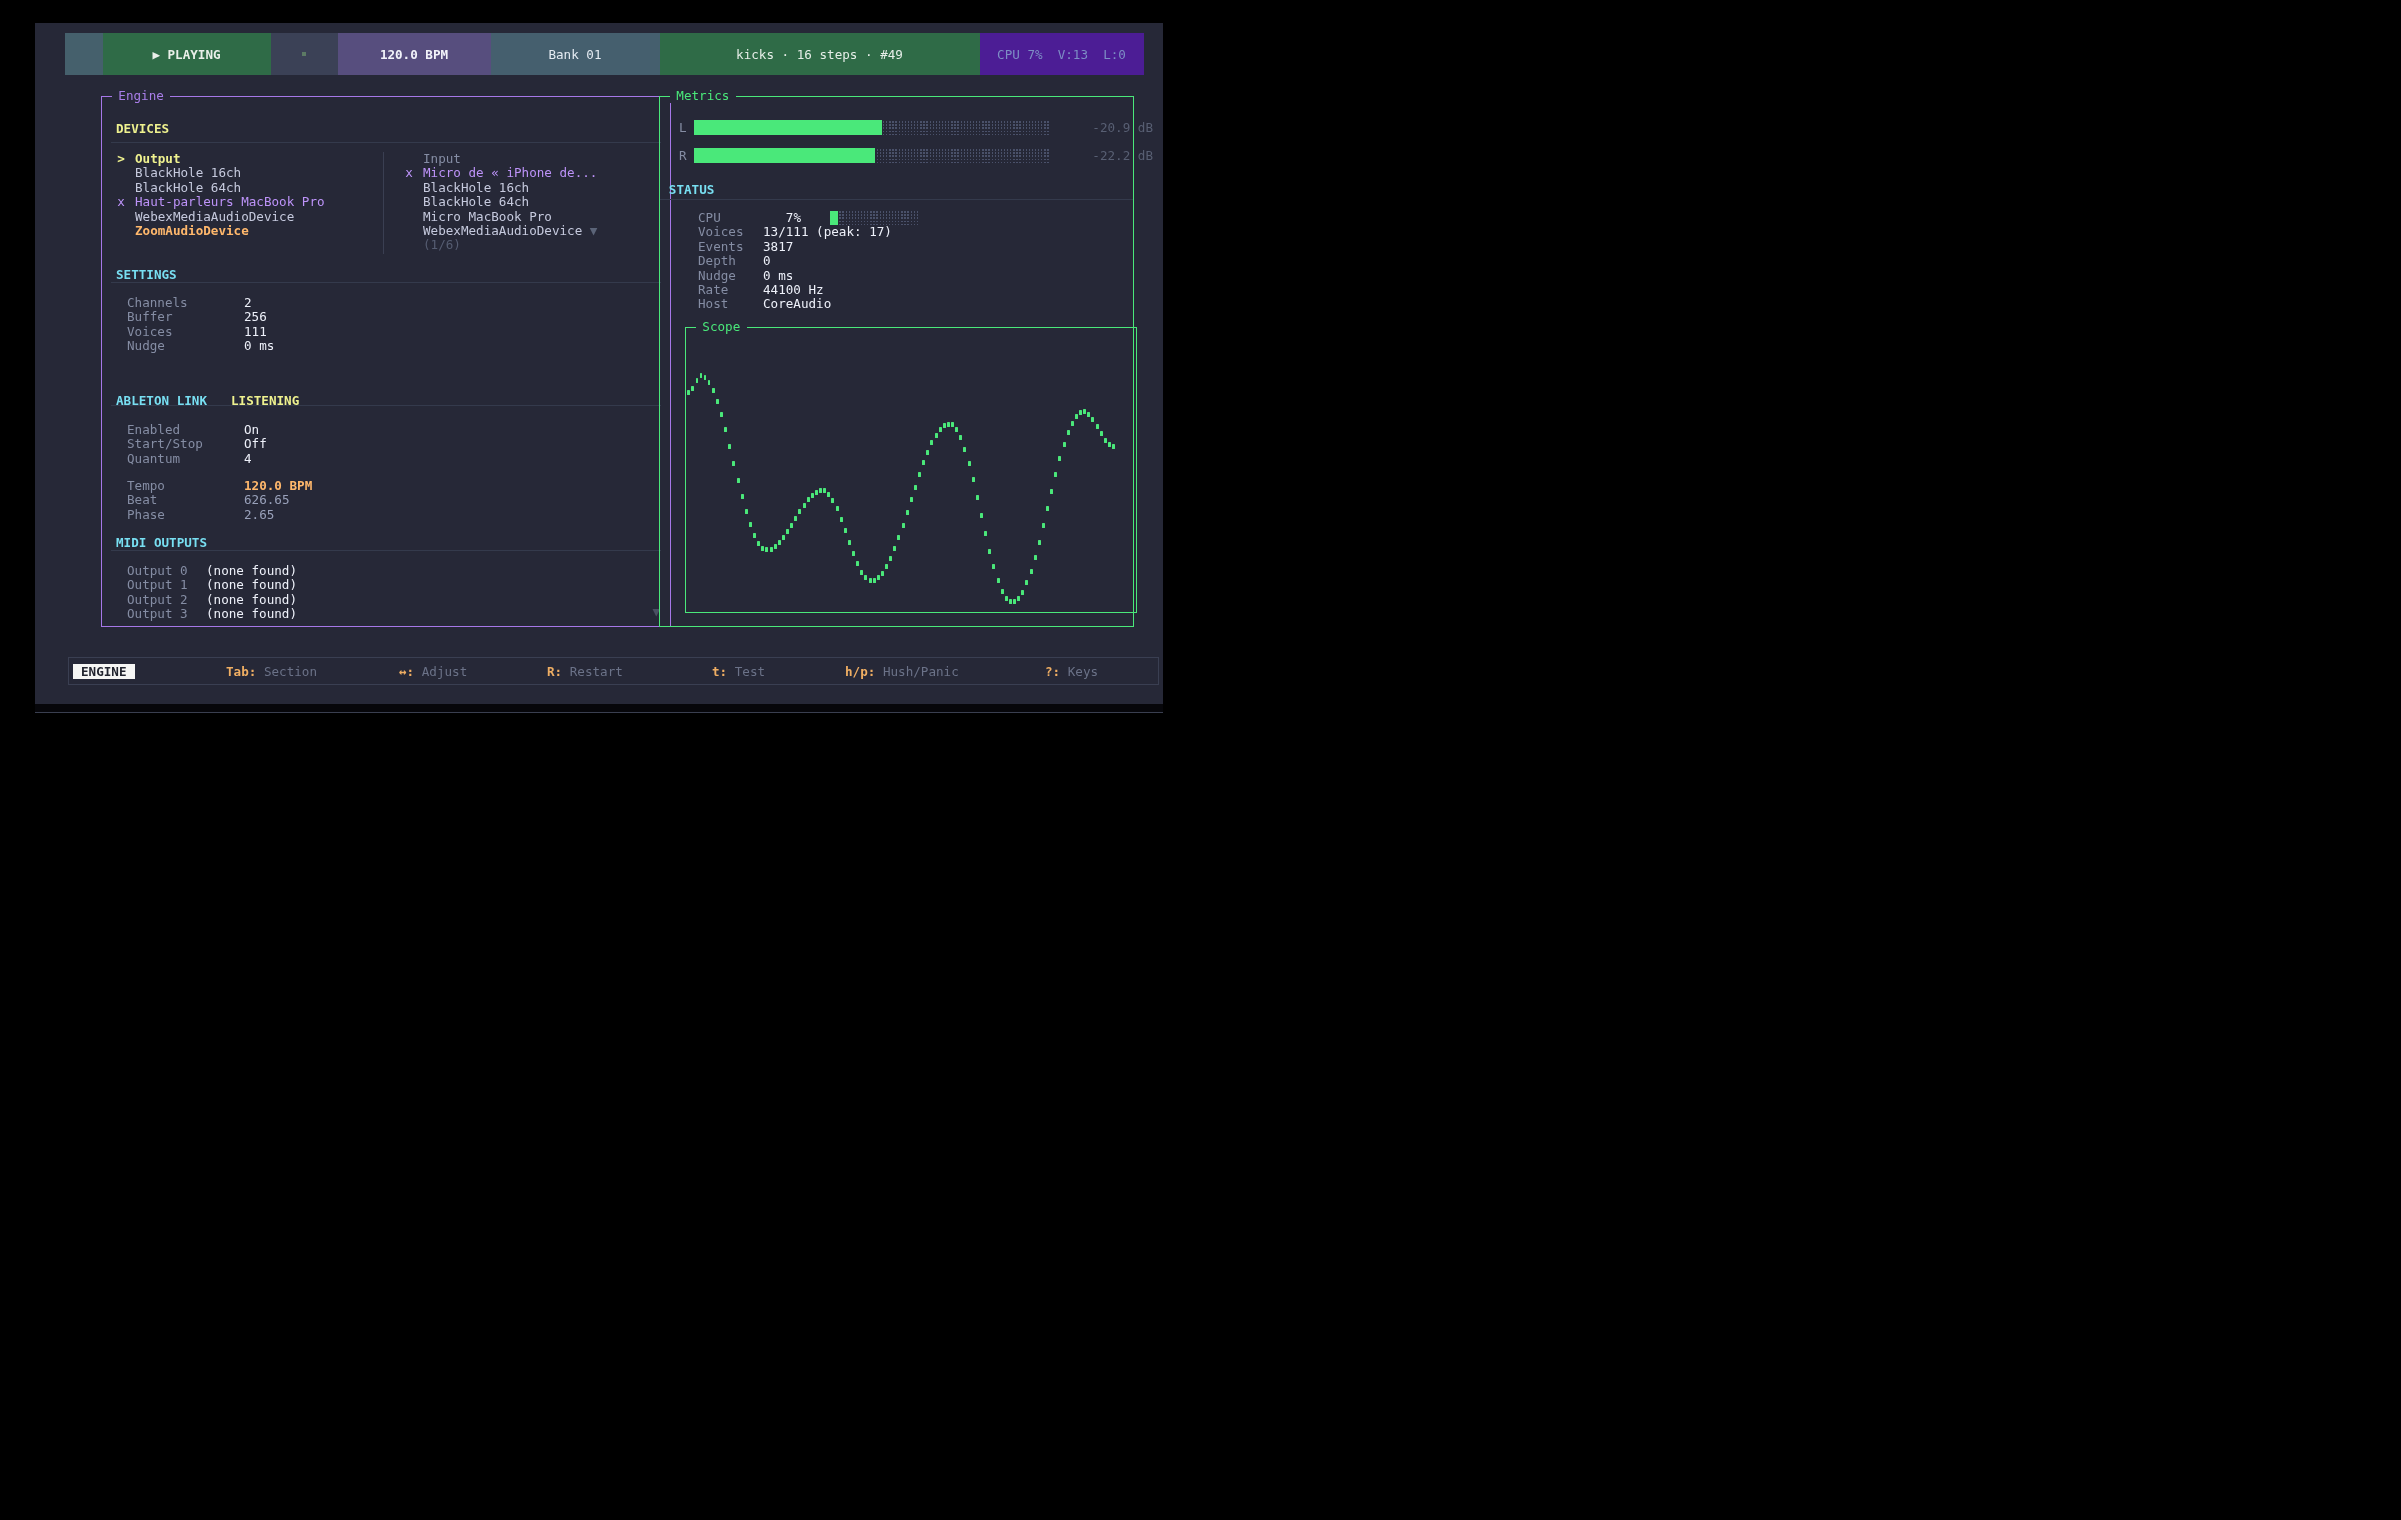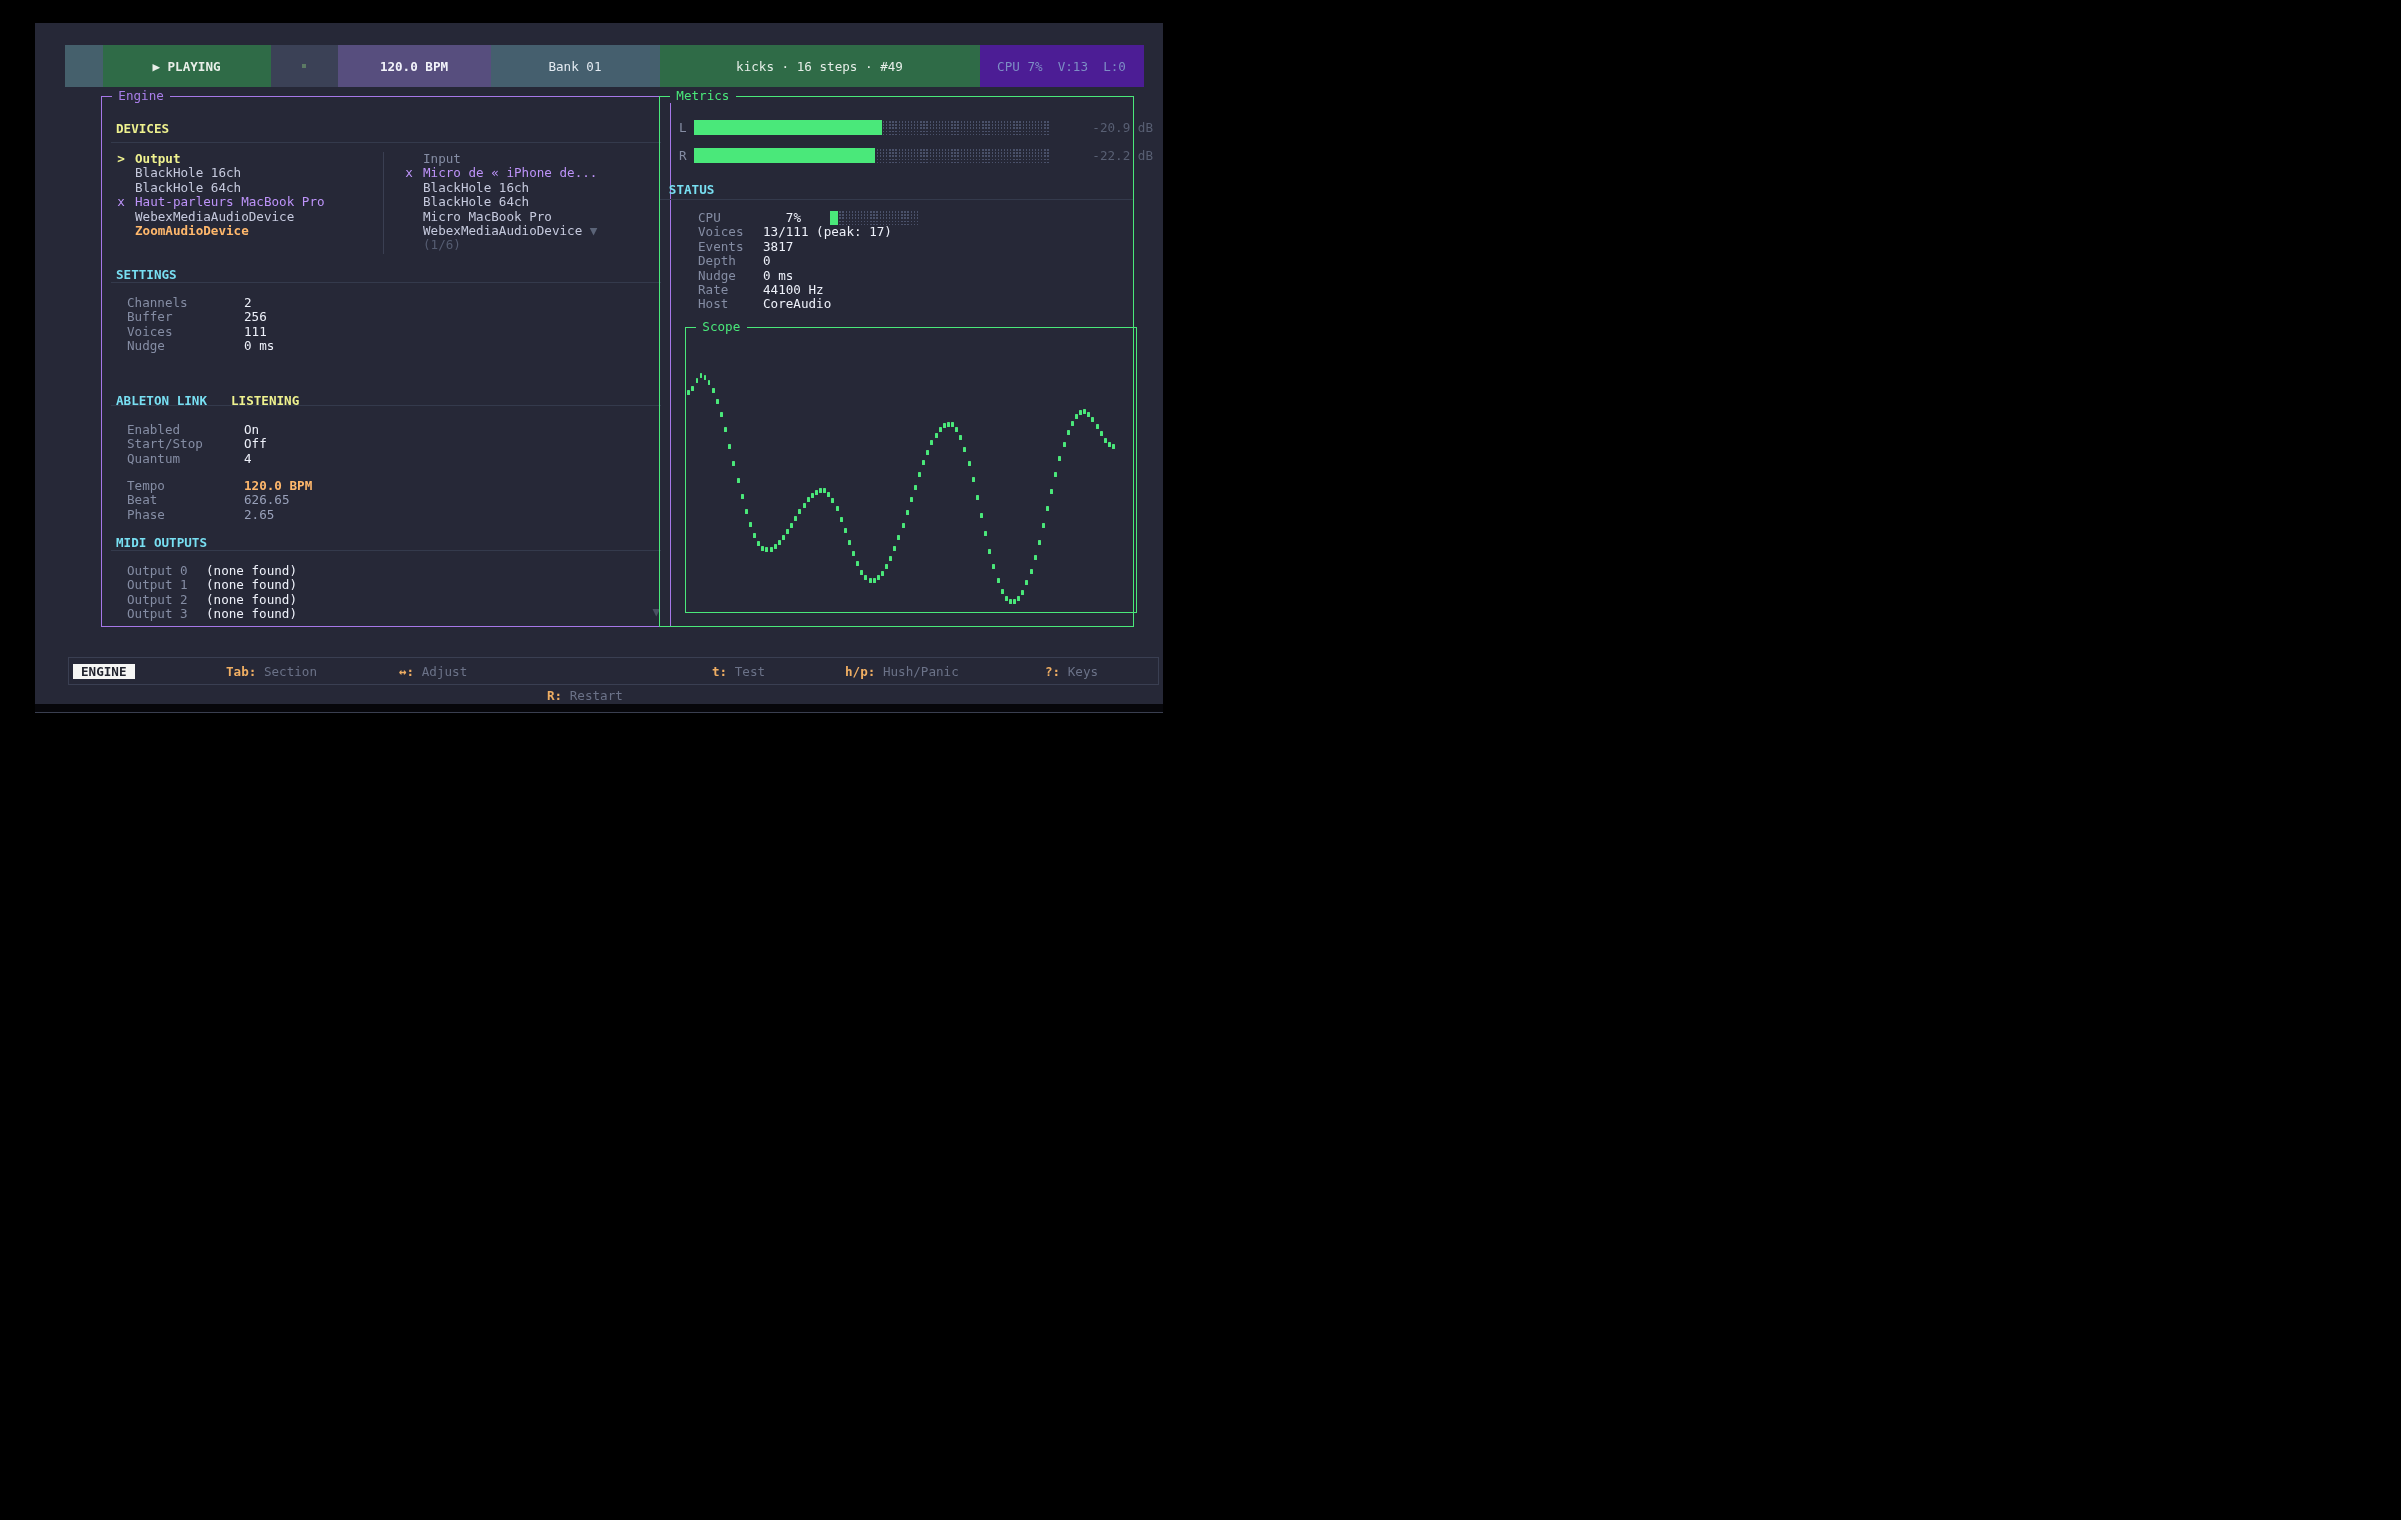--- a/index.html
+++ b/index.html
@@ -1,21 +1,21 @@
 <!DOCTYPE html>
 <html style="font-size:10px"><head>
 <meta charset="utf-8">
 <style>
   html,body{margin:0;padding:0;background:#000;}
   body{width:1201px;height:760px;position:relative;font-family:"DejaVu Sans Mono","Liberation Mono",monospace;font-size:12.6px;-webkit-font-smoothing:none;}
   .window{position:absolute;left:35px;top:23px;width:1128px;height:690px;background:#262837;}
   .win-bottom-strip{position:absolute;left:0;bottom:0;width:100%;height:9.4px;background:#06060a;border-bottom:1.3px solid #3a3f50;box-sizing:border-box;}
 
   
-  .topbar{position:absolute;left:29.5px;top:22px;height:42px;display:flex;}
+  .topbar{position:absolute;left:29.5px;top:10px;height:42px;display:flex;}
   .seg{height:100%;display:flex;align-items:center;justify-content:center;font-weight:bold;color:#e9efe9;position:relative;white-space:pre;}
   .seg-pad{width:38px;background:#45606c;}
   .seg-transport{width:168px;background:#2f6b47;}
   .seg-pulse{width:67px;background:#3b4156;}
   .seg-pulse .pulse-dot{width:3.8px;height:3.8px;background:#5c7a64;}
   .seg-bpm{width:153px;background:#574e7e;color:#f2f3fa;}
   .seg-bank{width:169px;background:#455f6e;font-weight:normal;color:#e4ebf2;}
   .seg-pattern{width:320px;background:#2f6b47;font-weight:normal;color:#e6eee8;}
   .seg-stats{width:164px;background:#4c1d95;color:#7d8ec5;font-weight:normal;}
 
@@ -398,21 +398,21 @@
           <div class="scope-dot" style="left: 421px; top: 113px;"></div>
           <div class="scope-dot" style="left: 425px; top: 115px;"></div>
         </div>
     </div>
   </div>
 
   <div class="footer">
     <span class="badge">ENGINE</span>
     <span class="hint" style="left:157px;"><span class="hk">Tab:</span><span class="hl"> </span><span class="hl">Section</span></span>
     <span class="hint" style="left:330px;text-align:center;"><span class="hk">↔:</span><span class="hl"> </span><span class="hl">Adjust</span></span>
-    <span class="hint" style="left:478px;margin-top:24px;"><span class="hk">R:</span><span class="hl"> </span><span class="hl">Restart</span></span>
+    <span class="hint" style="left:478px;"><span class="hk">R:</span><span class="hl"> </span><span class="hl">Restart</span></span>
     <span class="hint" style="left:643px;"><span class="hk">t:</span><span class="hl"> </span><span class="hl">Test</span></span>
     <span class="hint" style="left:776px;"><span class="hk">h/p:</span><span class="hl"> </span><span class="hl">Hush/Panic</span></span>
     <span class="hint" style="left:976px;"><span class="hk">?:</span><span class="hl"> </span><span class="hl">Keys</span></span>
   </div>
 
   <div class="win-bottom-strip"></div>
 </div>
 
 
 </body></html>

